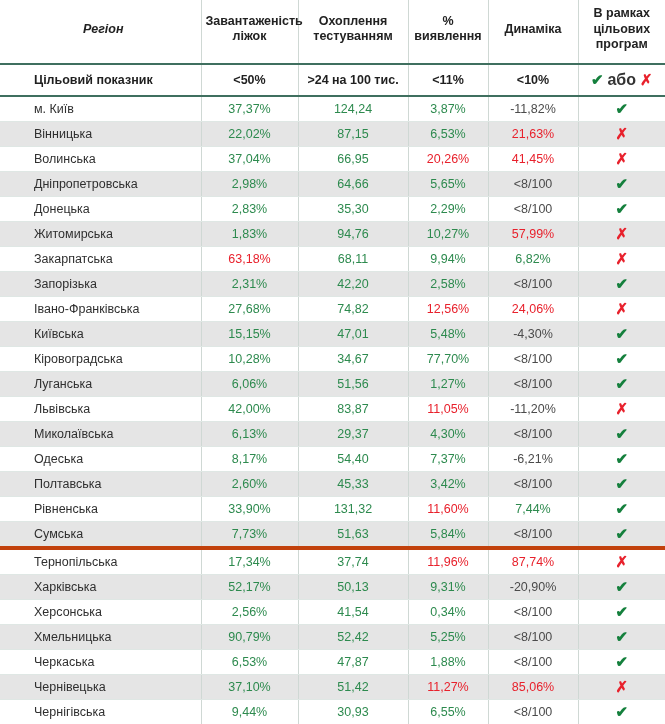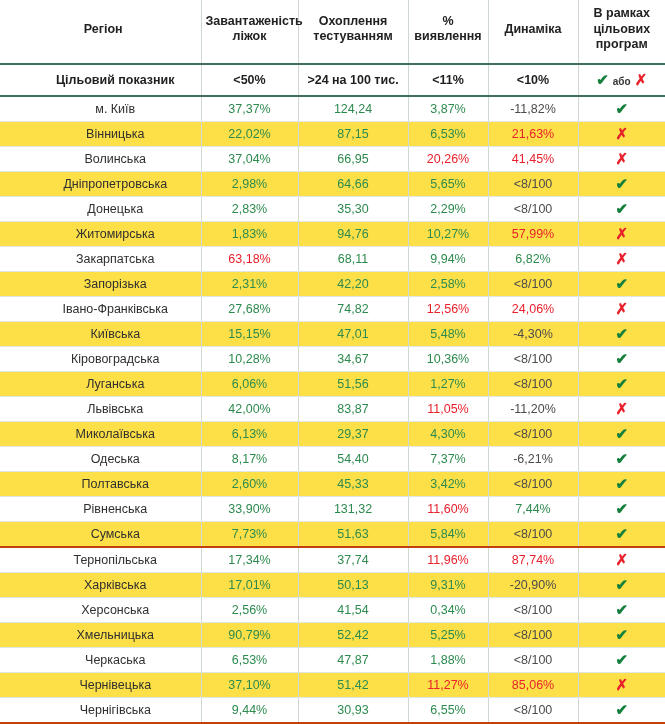--- a/index.html
+++ b/index.html
@@ -32,76 +32,77 @@
     font-weight: bold;
     color: #222222;
     text-align: center;
     vertical-align: middle;
     padding: 6px 4px 10px 4px;
     line-height: 1.25;
     border-bottom: 2px solid #3f6f5f;
   }
   thead th.region-head {
     padding-left: 10px;
+    font-style: italic;
   }
   thead th.sep {
     border-left: 1px solid #cfd8d4;
   }
 
   tbody td {
     font-size: 12.5px;
     text-align: center;
     vertical-align: middle;
     height: 24px;
     padding: 0 4px;
     border-bottom: 1px solid #dfe7e4;
   }
   tbody td.sep {
     border-left: 1px solid #cfd8d4;
   }
   tbody td.region {
-    text-align: center;
+    text-align: left;
     padding-left: 34px;
     color: #2f2f2f;
   }
   tbody tr.target td {
     font-weight: bold;
     color: #1f1f1f;
     height: 30px;
     border-bottom: 2px solid #3f6f5f;
   }
   tbody tr.target td.region {
     padding-left: 34px;
   }
   tbody tr.alt {
-    background: #fde047;
+    background: #e5e5e5;
   }
   tbody tr.groupend td {
-    border-bottom: 2px solid #c2410c;
+    border-bottom: 4px solid #c2410c;
   }
   .good { color: #2d8a4e; }
   .bad  { color: #e8212c; margin-left: 14px; }
   .neutral { color: #4b4b4b; margin-left: 11px; }
   .mark-ok {
     color: #15803d;
     font-size: 15px;
     font-weight: bold;
     line-height: 1;
   }
   .mark-no {
     color: #e8212c;
     font-size: 15px;
     font-weight: bold;
     line-height: 1;
   }
   .legend-cell {
     white-space: nowrap;
   }
   .legend-or {
-    font-size: 10px;
+    font-size: 16px;
     color: #333333;
     padding: 0 4px;
   }
   td.nodata {
     text-align: center;
     color: #3a3a3a;
     font-size: 12.5px;
   }
 </style>
 </head>
@@ -213,21 +214,21 @@
           <td class="sep good">15,15%</td>
           <td class="sep good">47,01</td>
           <td class="sep good">5,48%</td>
           <td class="sep neutral">-4,30%</td>
           <td class="sep"><span class="mark-ok">✔</span></td>
         </tr>
         <tr>
           <td class="region">Кіровоградська</td>
           <td class="sep good">10,28%</td>
           <td class="sep good">34,67</td>
-          <td class="sep good">10,36%</td>
+          <td class="sep good">77,70%</td>
           <td class="sep neutral">&lt;8/100</td>
           <td class="sep"><span class="mark-ok">✔</span></td>
         </tr>
         <tr class="alt">
           <td class="region">Луганська</td>
           <td class="sep good">6,06%</td>
           <td class="sep good">51,56</td>
           <td class="sep good">1,27%</td>
           <td class="sep neutral">&lt;8/100</td>
           <td class="sep"><span class="mark-ok">✔</span></td>
@@ -283,21 +284,21 @@
         <tr>
           <td class="region">Тернопільська</td>
           <td class="sep good">17,34%</td>
           <td class="sep good">37,74</td>
           <td class="sep bad">11,96%</td>
           <td class="sep bad">87,74%</td>
           <td class="sep"><span class="mark-no">✗</span></td>
         </tr>
         <tr class="alt">
           <td class="region">Харківська</td>
-          <td class="sep good">17,01%</td>
+          <td class="sep good">52,17%</td>
           <td class="sep good">50,13</td>
           <td class="sep good">9,31%</td>
           <td class="sep neutral">-20,90%</td>
           <td class="sep"><span class="mark-ok">✔</span></td>
         </tr>
         <tr>
           <td class="region">Херсонська</td>
           <td class="sep good">2,56%</td>
           <td class="sep good">41,54</td>
           <td class="sep good">0,34%</td>

